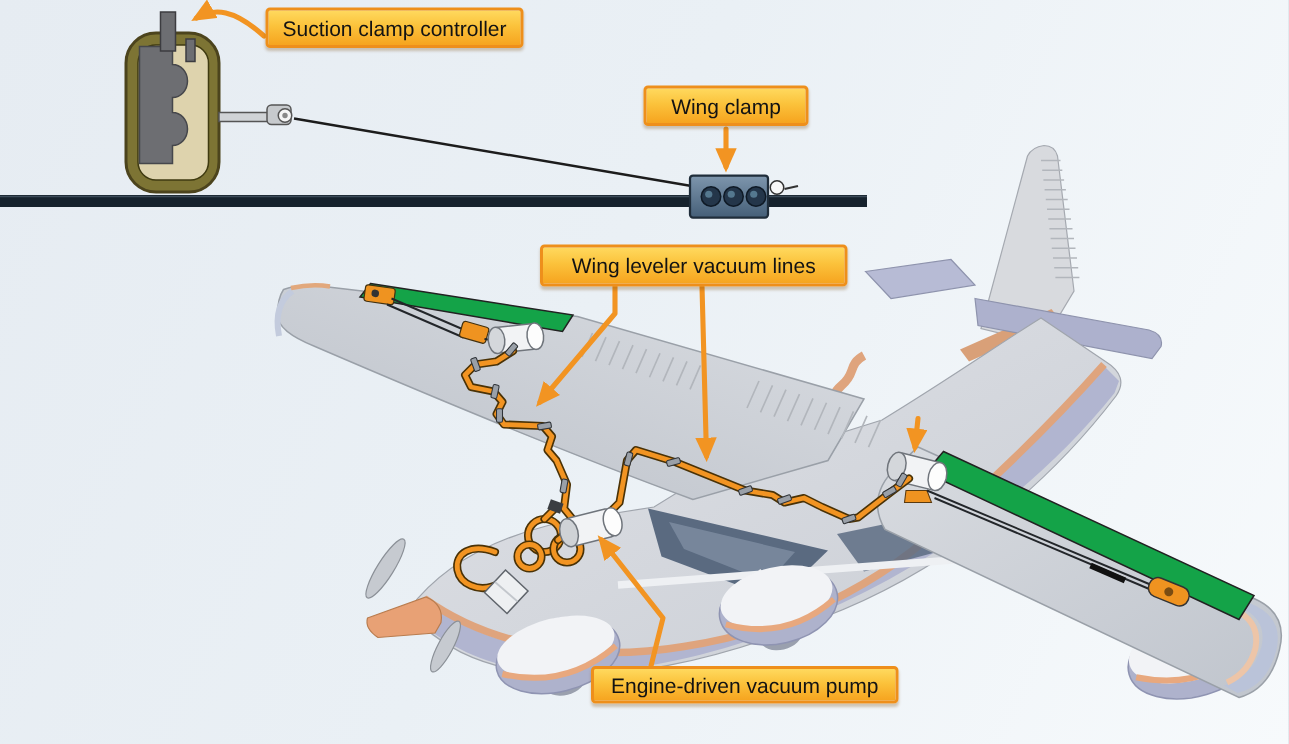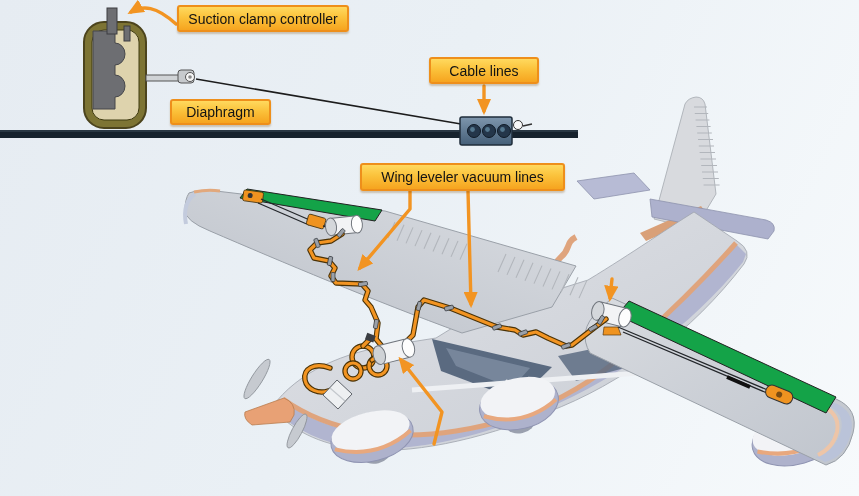--- a/index.html
+++ b/index.html
@@ -236,21 +236,21 @@
     <path class="callout-arrow" d="M 484,86 L 484,111" marker-end="url(#ah)"></path>
     <path class="callout-arrow" d="M 410,191 L 410,209 L 360,268" marker-end="url(#ah)"></path>
     <path class="callout-arrow" d="M 468,191 L 471,304" marker-end="url(#ah)"></path>
     <path class="callout-arrow" d="M 612,279 L 610,298" marker-end="url(#ah)"></path>
     <path class="callout-arrow" d="M 434,444 L 442,412 L 401,360" marker-end="url(#ah)"></path>
   </g>
 </svg>
 
 <div class="callout" style="left:177px;top:5px;width:172px;height:27px;">Suction clamp controller</div>
 
-<div class="callout" style="left:170px;top:99px;width:101px;height:26px;">Diaphragm</div>
-
-<div class="callout" style="left:429px;top:57px;width:110px;height:27px;">Cable lines</div>
+
+<div class="callout" style="left:429px;top:57px;width:110px;height:27px;">Wing clamp</div>
 
 <div class="callout" style="left:360px;top:163px;width:205px;height:28px;text-align:center;">Wing leveler vacuum lines</div>
 
 
+<div class="callout" style="left:394px;top:444px;width:205px;height:25px;">Engine-driven vacuum pump</div>
 
 </div>
 
 </body></html>

